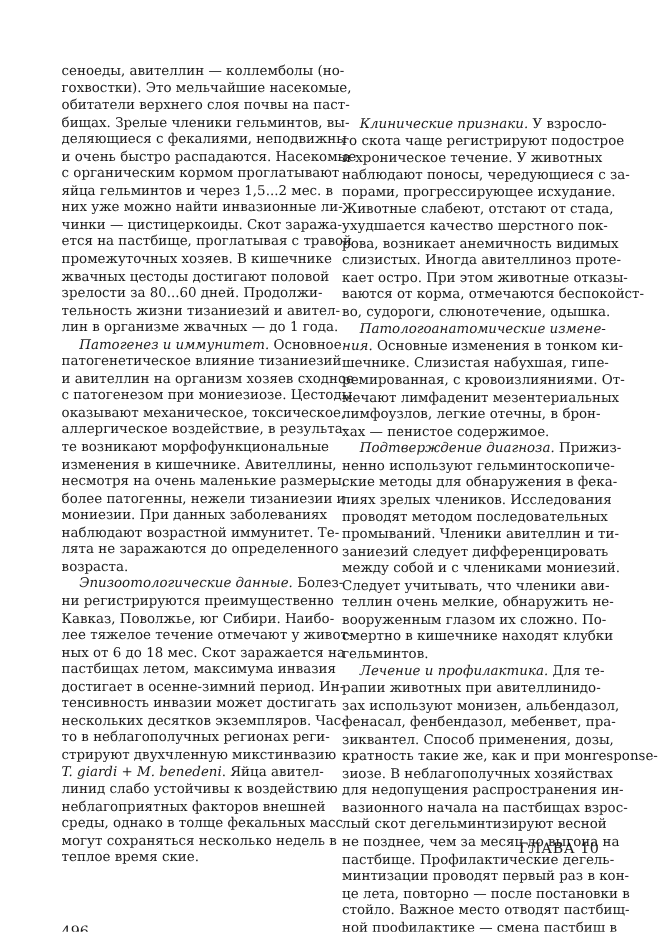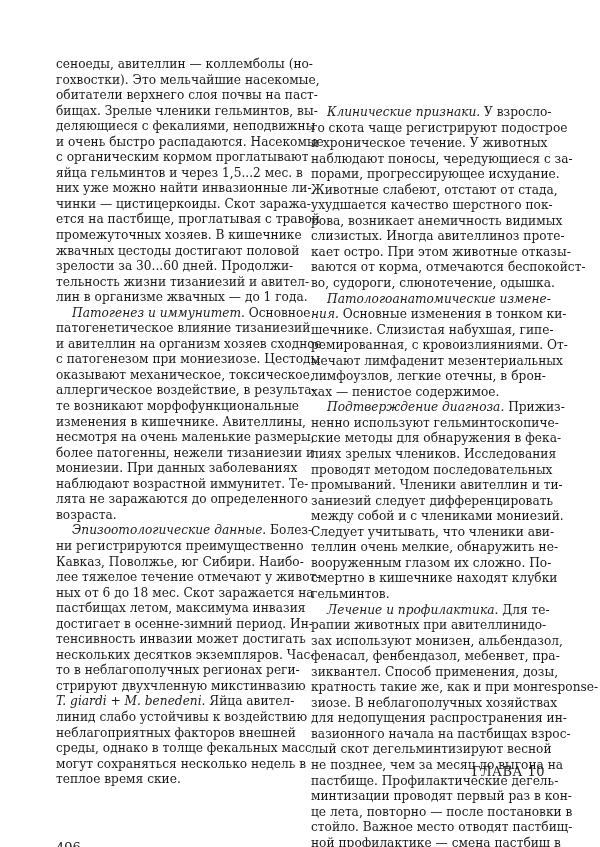--- a/index.html
+++ b/index.html
@@ -38,21 +38,21 @@
       <span class="line">бищах. Зрелые членики гельминтов, вы-</span>
       <span class="line">деляющиеся с фекалиями, неподвижны</span>
       <span class="line">и очень быстро распадаются. Насекомые</span>
       <span class="line">с органическим кормом проглатывают</span>
       <span class="line">яйца гельминтов и через 1,5...2 мес. в</span>
       <span class="line">них уже можно найти инвазионные ли-</span>
       <span class="line">чинки — цистицеркоиды. Скот заража-</span>
       <span class="line">ется на пастбище, проглатывая с травой</span>
       <span class="line">промежуточных хозяев. В кишечнике</span>
       <span class="line">жвачных цестоды достигают половой</span>
-      <span class="line">зрелости за 30...60 дней. Продолжи-</span>
+      <span class="line">зрелости за 80...60 дней. Продолжи-</span>
       <span class="line">тельность жизни тизаниезий и авител-</span>
       <span class="line last">лин в организме жвачных — до 1 года.</span>
     </div>
 
     <div>
       <span class="line indent"><span class="it">Патогенез и иммунитет.</span><span> Основное</span></span>
       <span class="line">патогенетическое влияние тизаниезий</span>
       <span class="line">и авителлин на организм хозяев сходное</span>
       <span class="line">с патогенезом при мониезиозе. Цестоды</span>
       <span class="line">оказывают механическое, токсическое,</span>

